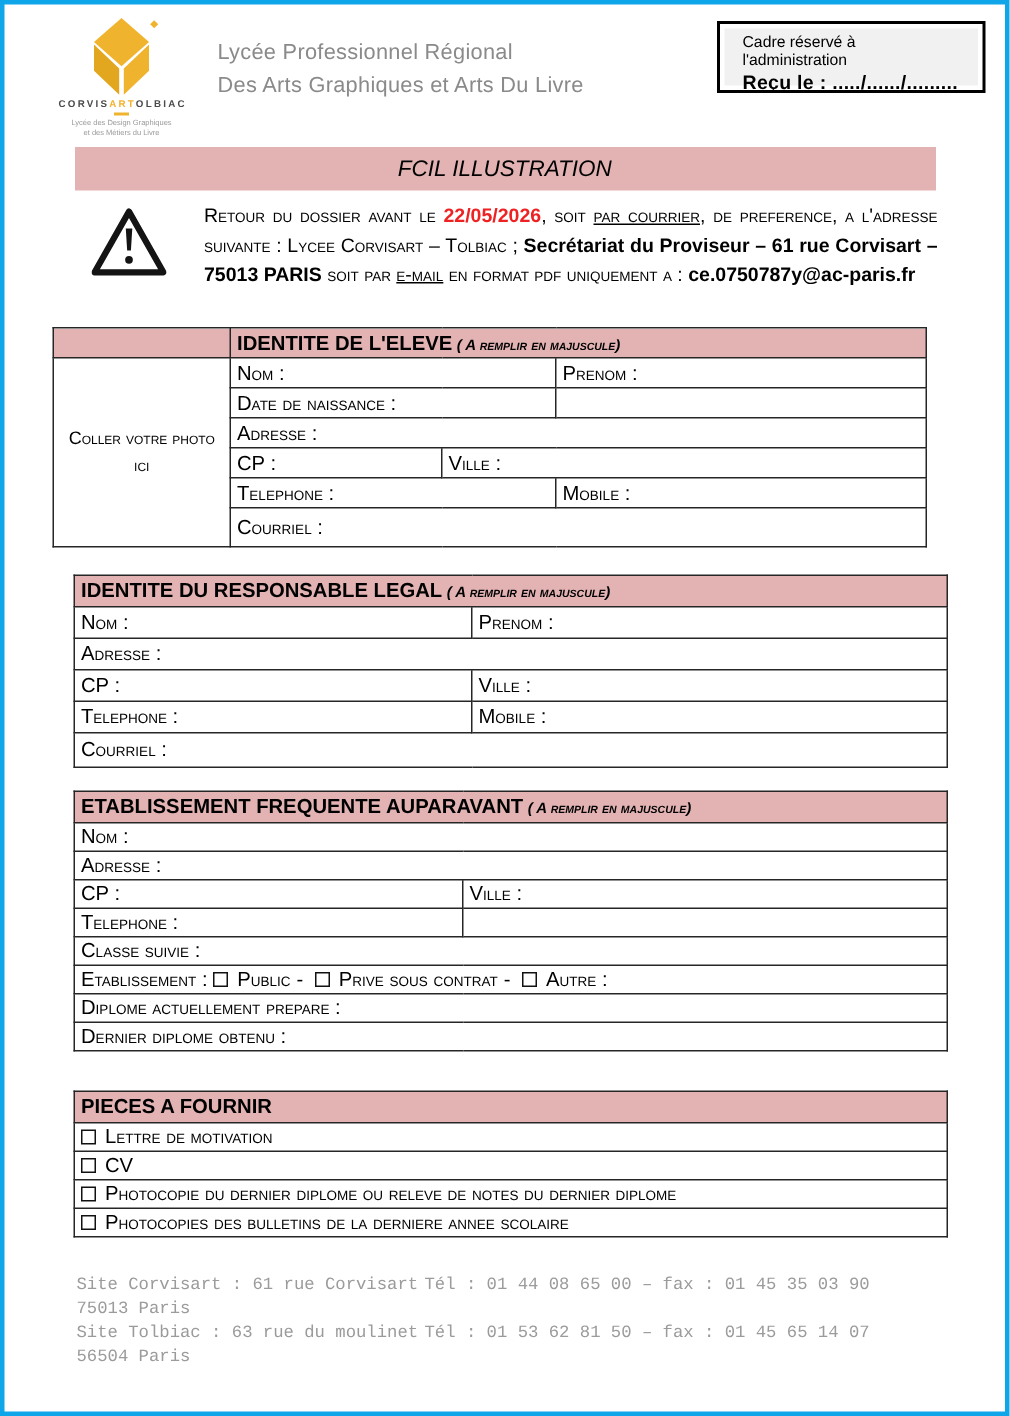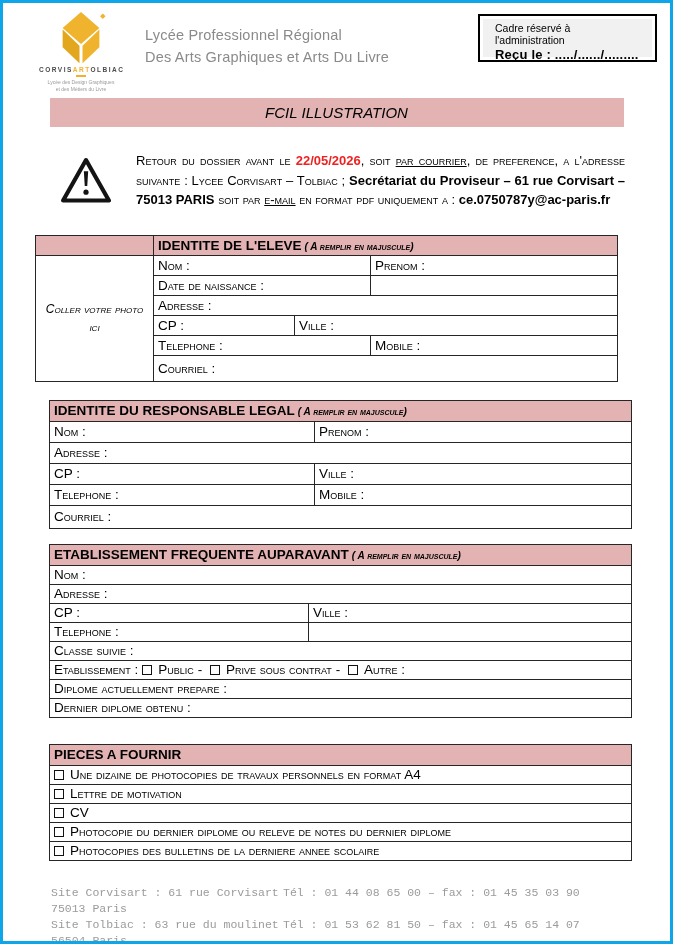--- a/index.html
+++ b/index.html
@@ -24,35 +24,35 @@
   .adminbox-inner { background:#f1f1f1; height:100%; padding:3px 12px 0; }
   .admin-t { font-size:10.5px; color:#000; }
   .admin-r { font-size:13px; font-weight:bold; margin-top:1px; letter-spacing:0.2px; }
 
   
   .banner { width:574px; margin:7px auto 0; background:#e3b3b3; text-align:center; padding:5px 0 6px; }
   .banner-l1 { font-size:18px; font-weight:bold; letter-spacing:0.4px; }
   .banner-l2 { font-size:15px; font-style:italic; margin-top:1px; }
 
   
-  .notice { display:flex; margin:24px 45px 0 58px;align-items:center; }
+  .notice { display:flex; margin:7px 45px 0 58px; }
   .warn { flex:0 0 50px; margin-top:4px; }
   .notice-text { margin-left:25px; font-size:13px; line-height:1.5; text-align:justify; }
   .red { color:#ee2222; font-weight:bold; }
   .u { text-decoration:underline; }
   .b { font-weight:bold; }
 
   
   table { border-collapse:collapse; table-layout:fixed; margin-left:46px; width:582px; }
   td { border:1px solid #262626; font-size:13.5px; padding:0 4px; vertical-align:middle;
        overflow:hidden; white-space:nowrap; height:20px; }
   .sechead td { background:#e3b3b3; font-weight:bold; }
   .sec-title { font-size:13.5px; }
   .sec-note { font-size:10px; font-style:italic; font-weight:bold; margin-left:3px; }
-  .photo-cell { text-align:center; font-size:12px; white-space:normal; line-height:1.5; padding:0 8px;font-style:italic; }
+  .photo-cell { text-align:center; font-size:12px; white-space:normal; line-height:1.5; padding:0 8px; }
   .t1 { margin-top:25px;margin-left:32px; }
   .t1 .tall td { height:26px; }
   .t2 { margin-top:18px; }
   .t2 td { height:21px; }
   .t2 .tall td { height:23px; }
   .t3 { margin-top:15px; }
   .t3 td { height:19px; }
   .t3 .sechead td { height:21px; }
   .t4 { margin-top:26px; }
   .t4 td { height:19px; }
@@ -229,23 +229,20 @@
 
   <table class="t4">
     <colgroup>
         <col style="width:582px">
       </colgroup>
     <tbody>
         <tr class="sechead">
       <td><span class="sec-title">PIECES A FOURNIR</span></td>
     </tr>
     <tr>
-      <td><span class="cb"></span><span class="sc">Une dizaine de photocopies de travaux personnels en format A4</span></td>
-    </tr>
-    <tr>
       <td><span class="cb"></span><span class="sc">Lettre de motivation</span></td>
     </tr>
     <tr>
       <td><span class="cb"></span><span class="sc">CV</span></td>
     </tr>
     <tr>
       <td><span class="cb"></span><span class="sc">Photocopie du dernier diplome ou releve de notes du dernier diplome</span></td>
     </tr>
     <tr>
       <td><span class="cb"></span><span class="sc">Photocopies des bulletins de la derniere annee scolaire</span></td>

